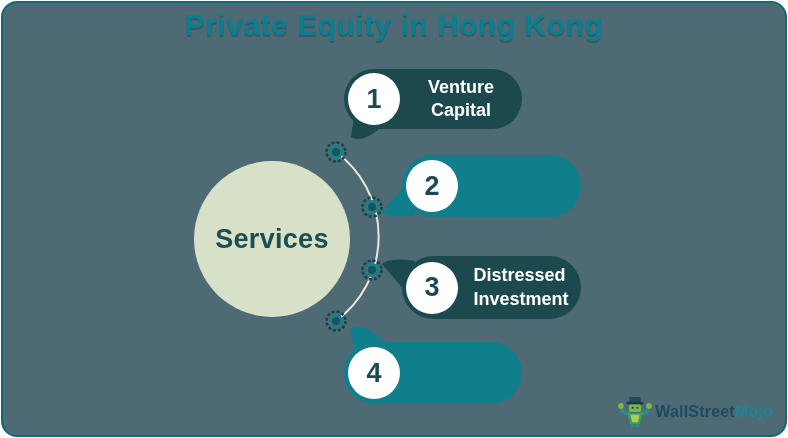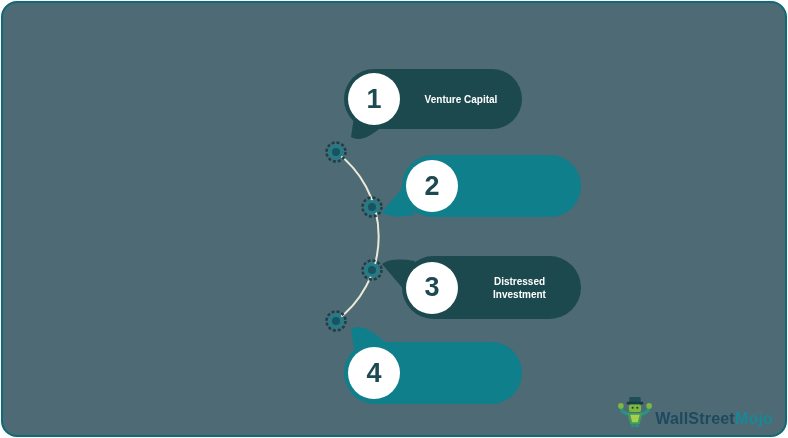--- a/index.html
+++ b/index.html
@@ -41,38 +41,39 @@
   .pill-4{left:341px;top:339px;width:178px;height:62px;}
 
   .pill-num{
     width:52px;height:52px;border-radius:50%;
     background:#ffffff;margin-left:4px;flex:0 0 auto;
     display:flex;align-items:center;justify-content:center;
     font-size:27px;font-weight:bold;color:#1d4a52;
   }
   .pill-label{
     flex:1;display:flex;align-items:center;justify-content:center;
-    color:#ffffff;font-weight:bold;font-size:10px;line-height:1.3;
+    color:#ffffff;font-weight:bold;font-size:18px;line-height:1.3;
     text-align:center;padding:0 10px;
   }
   .pill-label span{max-width:92px;display:inline-block;}
 
   .logo{
     position:absolute;right:12px;bottom:7px;
-    display:flex;align-items:flex-end;gap:3px;
+    display:flex;align-items:center;gap:3px;
   }
   .logo-text{font-size:16px;font-weight:bold;letter-spacing:.2px;}
   .logo-text .t1{color:#1d4a5e;}
   .logo-text .t2{color:#1b8796;}
 </style>
 </head>
 <body>
 
 <div class="panel">
 
+  <div class="page-title">Private Equity in Hong Kong</div>
 
   <svg class="connector-svg" viewBox="0 0 788 438">
 
     <path d="M351,114 L384,119 Q360,142 348,134 Z" fill="#1c494e"></path>
     <path d="M402,182 L412,212 Q388,216 379,209 Z" fill="#0e7f8b"></path>
     <path d="M402,288 L412,258 Q388,254 379,261 Z" fill="#1c494e"></path>
     <path d="M351,346 L384,341 Q360,318 348,326 Z" fill="#0e7f8b"></path>
 
     <path d="M 333 149 A 105 105 0 0 1 333 318" fill="none" stroke="#ebe9d8" stroke-width="2"></path>
 
@@ -87,20 +88,23 @@
     <g>
       <circle cx="369" cy="267" r="9.5" fill="none" stroke="#16424a" stroke-width="2.5" stroke-dasharray="3,2"></circle>
       <circle cx="369" cy="267" r="5.5" fill="#1d515c" stroke="#1b7f8b" stroke-width="3"></circle>
     </g>
     <g>
       <circle cx="333" cy="318" r="9.5" fill="none" stroke="#16424a" stroke-width="2.5" stroke-dasharray="3,2"></circle>
       <circle cx="333" cy="318" r="5.5" fill="#1d515c" stroke="#1b7f8b" stroke-width="3"></circle>
     </g>
   </svg>
 
+  <div class="center-circle">
+    <span>Services</span>
+  </div>
 
   <div class="pill pill--dark pill-1">
     <div class="pill-num">
         <span>1</span>
       </div>
     <div class="pill-label">
         <span>Venture Capital</span>
       </div>
   </div>
 

